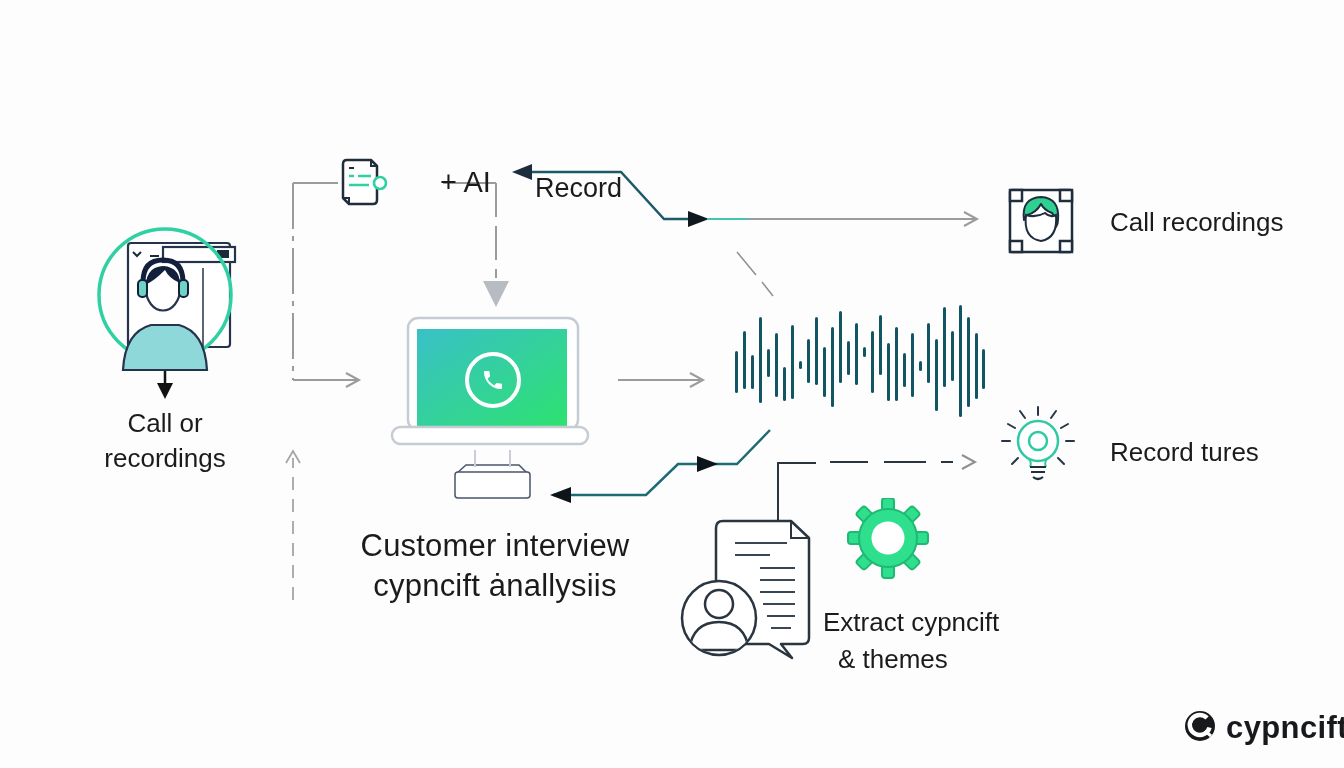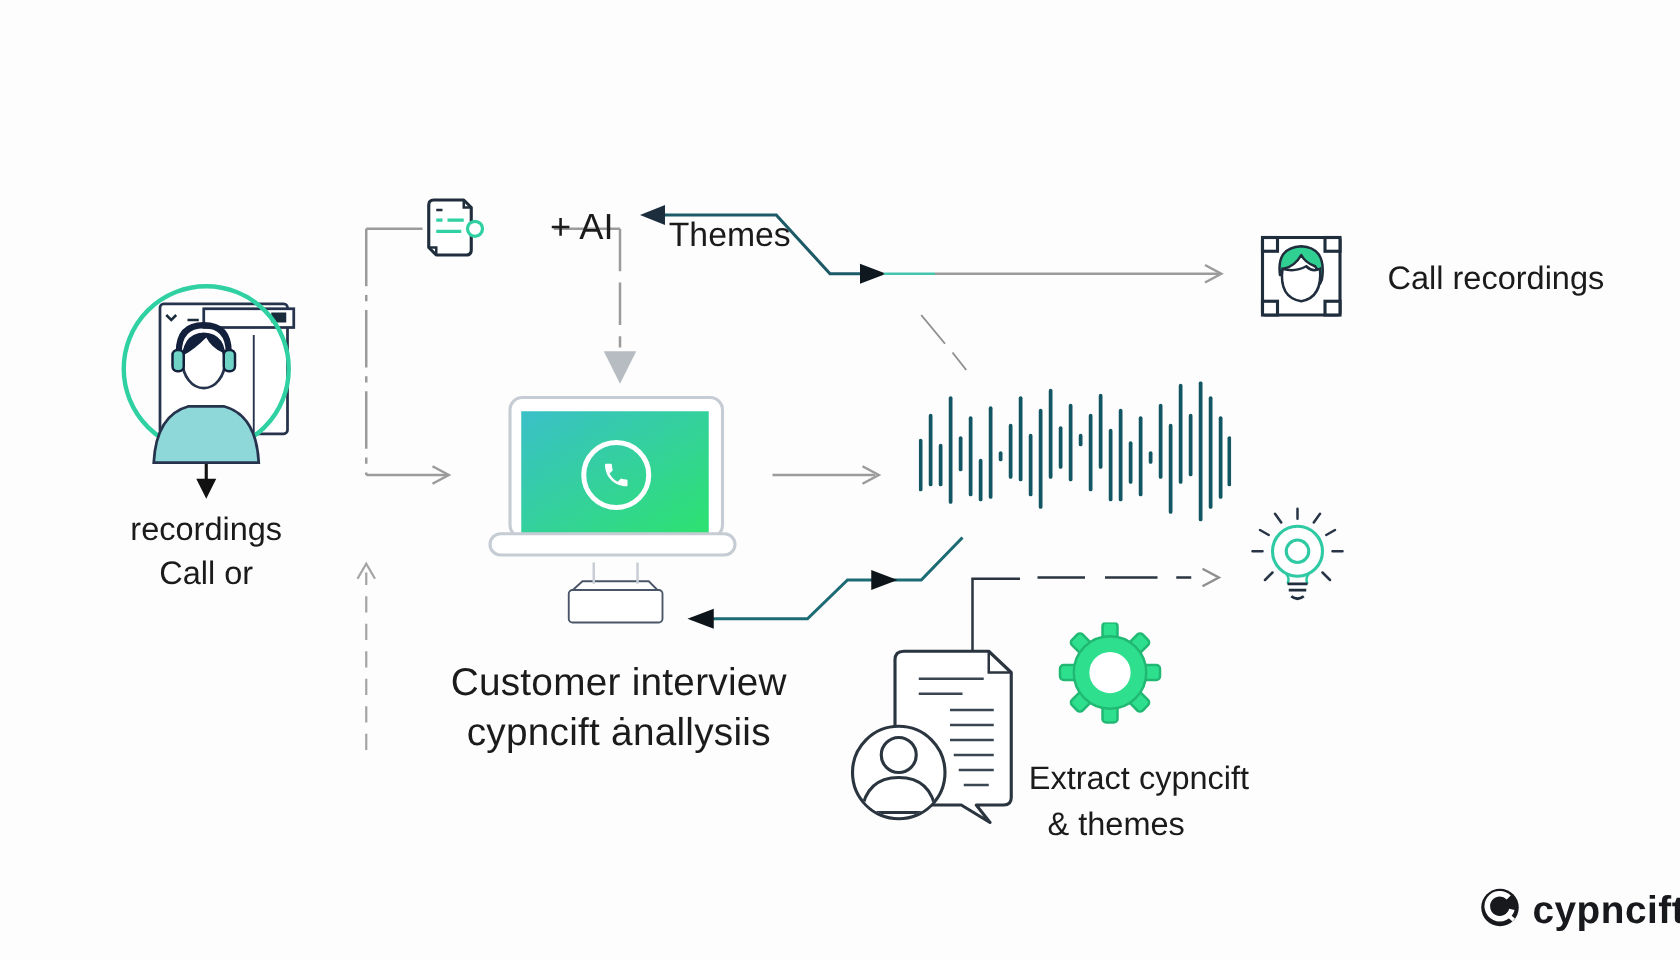--- a/index.html
+++ b/index.html
@@ -68,34 +68,34 @@
     <circle cx="70" cy="73" r="66" fill="none" stroke="#2fd0a2" stroke-width="3.5"></circle>
     <path d="M28 148 Q30 110 56 103 L84 103 Q110 110 112 148 Z" fill="#8ed8da" stroke="#26334d" stroke-width="2.2"></path>
     <ellipse cx="68" cy="67" rx="17" ry="21.5" fill="#ffffff" stroke="#26334d" stroke-width="2.2"></ellipse>
     <path d="M51 70 Q49 45 68 44 Q87 45 85 68 L83 60 Q74 56 70 48 Q60 58 52 62 Z" fill="#13203c"></path>
     <path d="M48 60 Q48 38 68 38 Q88 38 88 60" fill="none" stroke="#13203c" stroke-width="5"></path>
     <rect x="43" y="58" width="9" height="17" rx="4" fill="#6fd3c6" stroke="#13203c" stroke-width="2"></rect>
     <rect x="84" y="58" width="9" height="17" rx="4" fill="#6fd3c6" stroke="#13203c" stroke-width="2"></rect>
   </svg>
 
   <div class="lbl lbl-center side-label" style="left:60px;top:406px;width:210px;line-height:35px;">
+    <div>Call or</div>
     <div>recordings</div>
-    <div>Call or</div>
   </div>
 
   <svg class="abs" style="left:333px;top:156px;" width="60" height="56" viewBox="0 0 60 56">
     <path d="M14 4 H38 L44 10 V44 Q44 48 40 48 H16 L10 42 V8 Q10 4 14 4 Z" fill="#ffffff" stroke="#1f2d3d" stroke-width="2.5" stroke-linejoin="round"></path>
     <path d="M38 4 V10 H44 M10 42 H16 V48" fill="none" stroke="#1f2d3d" stroke-width="2"></path>
     <path d="M16 12 h5" stroke="#1f2d3d" stroke-width="2"></path>
     <path d="M16 20 h5 M25 20 h13 M16 29 h20" stroke="#2fd0a2" stroke-width="2.6"></path>
     <circle cx="47" cy="27" r="6" fill="#ffffff" stroke="#2fd0a2" stroke-width="2.6"></circle>
   </svg>
   <div class="lbl" style="left:394px;top:166px;font-size:29px;margin-left:46px;">+ AI</div>
 
-  <div class="lbl" style="left:535px;top:173px;font-size:27px;">Themes</div>
+  <div class="lbl" style="left:535px;top:173px;font-size:27px;">Record</div>
 
   <svg class="abs" style="left:390px;top:312px;" width="200" height="192" viewBox="0 0 200 192">
     <defs>
       <linearGradient id="screenGrad" x1="0" y1="0" x2="1" y2="1">
         <stop offset="0" stop-color="#3ac0c8"></stop>
           <stop offset="1" stop-color="#2de26f"></stop>
       </linearGradient>
     </defs>
     <path d="M66 162 L76 153 H129 L138 162" fill="#ffffff" stroke="#4a5568" stroke-width="1.5"></path>
     <path d="M85 138 V155 M120 138 V155" stroke="#c9ced6" stroke-width="2"></path>
@@ -162,20 +162,21 @@
   </svg>
   <div class="lbl side-label" style="left:1110px;top:207px;">Call recordings</div>
 
   <svg class="abs" style="left:998px;top:403px;" width="82" height="92" viewBox="0 0 82 92">
     <path d="M40 12 V4 M53 15 L58 8 M27 15 L22 8 M63 25 L70 21 M17 25 L10 21 M68 38 H76 M12 38 H4 M20 55 L14 61 M60 55 L66 61" stroke="#273546" stroke-width="2" stroke-linecap="round"></path>
     <circle cx="40" cy="38" r="20" fill="#ffffff" stroke="#2fc9a4" stroke-width="2.5"></circle>
     <circle cx="40" cy="38" r="9" fill="#ffffff" stroke="#2fc9a4" stroke-width="2.5"></circle>
     <path d="M31 56 Q34 60 32 64 M49 56 Q46 60 48 64" fill="none" stroke="#2fc9a4" stroke-width="2"></path>
     <path d="M32 64 H48 M33 69 H47 M35 74 Q40 78 45 74" fill="none" stroke="#1f2d3d" stroke-width="2.2"></path>
   </svg>
+  <div class="lbl side-label" style="left:1110px;top:437px;">Record tures</div>
 
   <svg class="abs" style="left:675px;top:498px;" width="270" height="175" viewBox="0 0 270 175">
     <g transform="translate(213,40)">
       <g fill="#2ee08e" stroke="#21b873" stroke-width="2">
         <rect x="-6" y="-40" width="12" height="16" rx="3"></rect>
         <rect x="-6" y="-40" width="12" height="16" rx="3" transform="rotate(45)"></rect>
         <rect x="-6" y="-40" width="12" height="16" rx="3" transform="rotate(90)"></rect>
         <rect x="-6" y="-40" width="12" height="16" rx="3" transform="rotate(135)"></rect>
         <rect x="-6" y="-40" width="12" height="16" rx="3" transform="rotate(180)"></rect>
         <rect x="-6" y="-40" width="12" height="16" rx="3" transform="rotate(225)"></rect>

